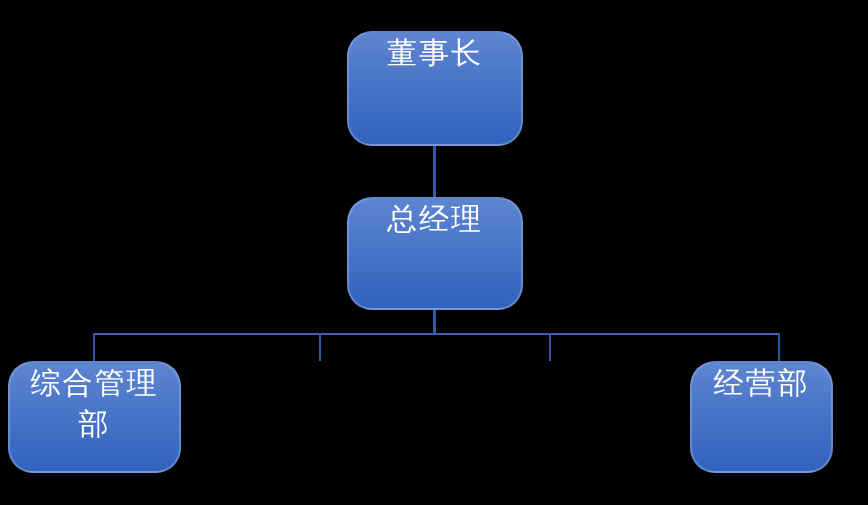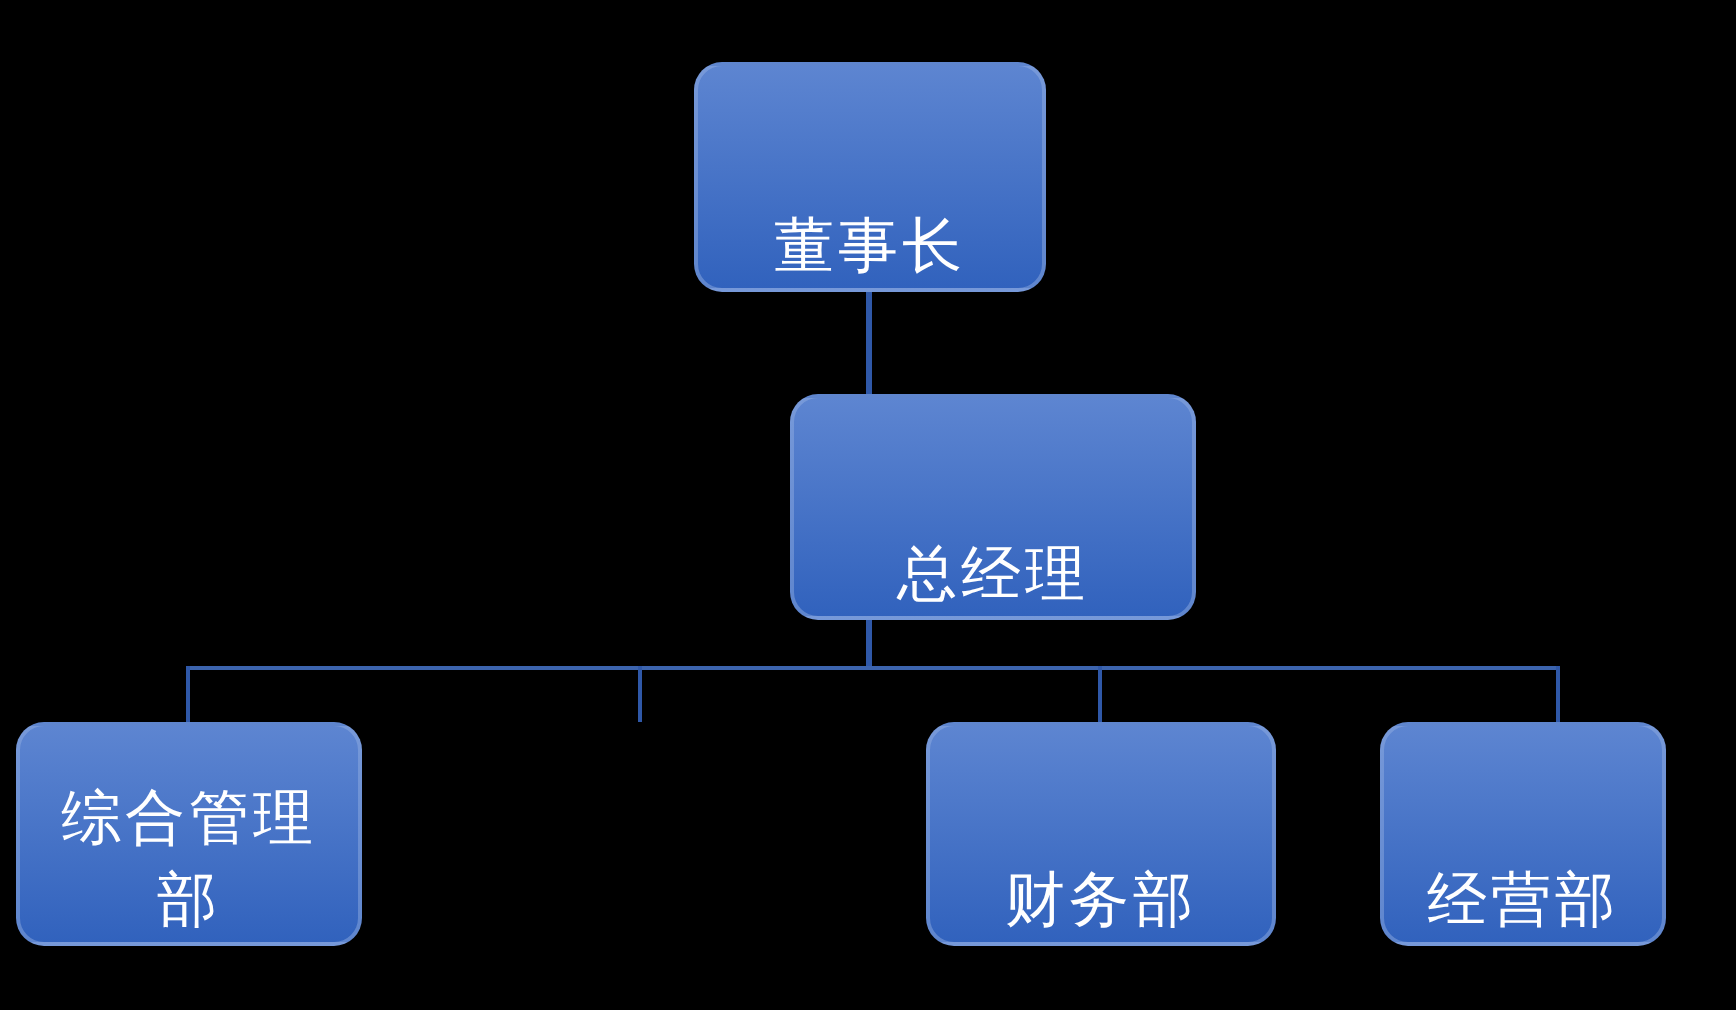--- a/index.html
+++ b/index.html
@@ -19,26 +19,26 @@
     position: relative;
     width: 868px;
     height: 505px;
     background: var(--bg);
     overflow: hidden;
   }
 
   .node {
     position: absolute;
     display: flex;
-    align-items: flex-end;
+    align-items: flex-start;
     justify-content: center;
     text-align: center;
     background: linear-gradient(180deg, var(--fill-top) 0%, var(--fill-bottom) 100%);
     border: 2px solid var(--node-border);
-    border-radius: 14px;
+    border-radius: 25px;
     color: var(--text);
     font-size: 30px;
     letter-spacing: 2px;
     line-height: 1.35;
   }
   .node .node-label {
     display: block;
     padding: 0 14px;
     word-break: break-all;
   }
@@ -46,21 +46,21 @@
   .connector {
     position: absolute;
     background: var(--conn-v);
   }
   .connector.bus {
     background: var(--conn-bus);
   }
 
   
   #node-chairman         { left: 347px; top: 31px;  width: 176px; height: 115px; }
-  #node-general-manager  { left: 347px; top: 197px; width: 203px; height: 113px; margin-left: 48px; }
+  #node-general-manager  { left: 347px; top: 197px; width: 176px; height: 113px; }
   #node-dept-1           { left: 8px;   top: 361px; width: 173px; height: 112px; }
   #node-dept-2           { left: 233px; top: 361px; width: 175px; height: 112px; }
   #node-dept-3           { left: 463px; top: 361px; width: 175px; height: 112px; }
   #node-dept-4           { left: 690px; top: 361px; width: 143px; height: 112px; }
 
   
   #conn-chairman-gm { left: 433px; top: 146px; width: 3px;   height: 51px; }
   #conn-gm-bus      { left: 433px; top: 310px; width: 3px;   height: 24px; }
   #conn-bus         { left: 94px;  top: 333px; width: 686px; height: 2px;  }
   #conn-drop-1      { left: 93px;  top: 333px; width: 2px;   height: 28px; }
@@ -85,20 +85,17 @@
     <span class="node-label">董事长</span>
   </div>
 
   <div class="node" id="node-general-manager">
     <span class="node-label">总经理</span>
   </div>
 
   <div class="node" id="node-dept-1">
     <span class="node-label">综合管理部</span>
   </div>
-  <div class="node" id="node-dept-3">
-    <span class="node-label">财务部</span>
-  </div>
   <div class="node" id="node-dept-4">
     <span class="node-label">经营部</span>
   </div>
 
 </div>
 
 </body></html>

